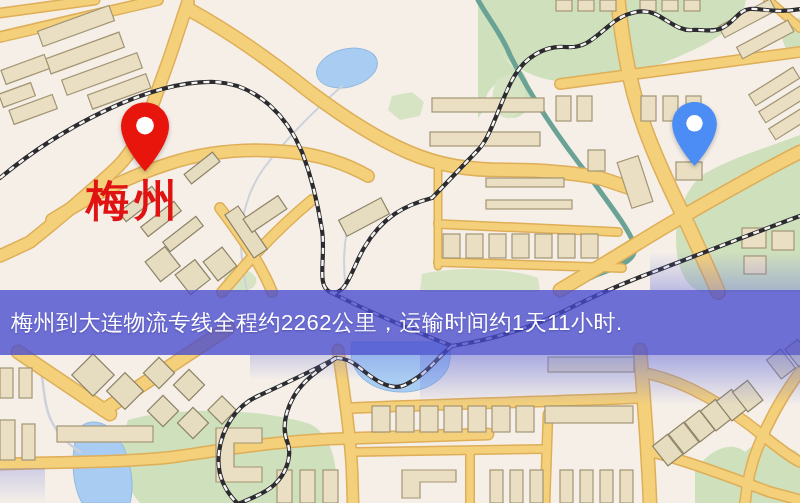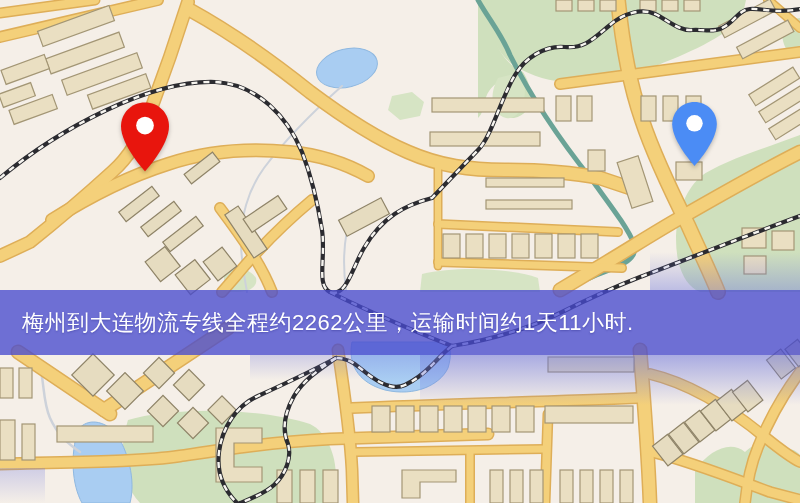--- a/index.html
+++ b/index.html
@@ -17,21 +17,21 @@
   .thinstream{fill:none;stroke:#cdd2da;stroke-linecap:round;}
   .casing use{stroke:#deae58;fill:none;stroke-linecap:round;stroke-linejoin:round;}
   .roadfill use{stroke:#f4d07a;fill:none;stroke-linecap:round;stroke-linejoin:round;}
   .bld{fill:#eadfc2;stroke:#a39675;stroke-width:1.2;}
   .bld2{fill:#e6dcc0;stroke:#8f8468;stroke-width:1.2;}
   .railbase use{stroke:#2b2b30;fill:none;stroke-width:4.2;stroke-linecap:round;}
   .raildash use{stroke:#f7f5f0;fill:none;stroke-width:2.4;stroke-dasharray:6 6;stroke-linecap:butt;}
   
   .banner{
     position:absolute;left:0;top:290px;width:800px;height:65px;
-    display:flex;align-items:center;box-sizing:border-box;padding-left:22px;
+    display:flex;align-items:center;box-sizing:border-box;padding-left:11px;
     z-index:30;
   }
   .banner span{
     font-size:22px;letter-spacing:0.5px;white-space:nowrap;
     text-shadow:0 1px 2px rgba(30,30,120,0.35);
   }
   
   .pin{position:absolute;z-index:20;filter:drop-shadow(0 2px 2px rgba(0,0,0,0.25));}
   
   .city-label{
@@ -307,18 +307,19 @@
   <svg class="pin" style="left:121px;top:101px;" width="48" height="72" viewBox="0 0 46 66">
     <path d="M23 0 C10 0 0 10 0 23 C0 41 23 66 23 66 C23 66 46 41 46 23 C46 10 36 0 23 0 Z" style="fill: rgb(232, 21, 13);"></path>
     <circle cx="23" cy="22" r="8.5" fill="#ffffff"></circle>
   </svg>
 
   <svg class="pin" style="left:672px;top:102px;" width="45" height="64" viewBox="0 0 46 66">
     <path d="M23 0 C10 0 0 10 0 23 C0 41 23 66 23 66 C23 66 46 41 46 23 C46 10 36 0 23 0 Z" style="fill: rgb(75, 140, 245);"></path>
     <circle cx="23" cy="22" r="8.5" fill="#ffffff"></circle>
   </svg>
 
+  <div class="city-label label-origin" style="color: rgb(224, 18, 18);">梅州</div>
 
   <div class="banner" style="background-color: rgba(72, 74, 206, 0.78);">
     <span style="color: rgb(255, 255, 255);">梅州到大连物流专线全程约2262公里，运输时间约1天11小时.</span>
   </div>
 
 </div>
 
 </body></html>

